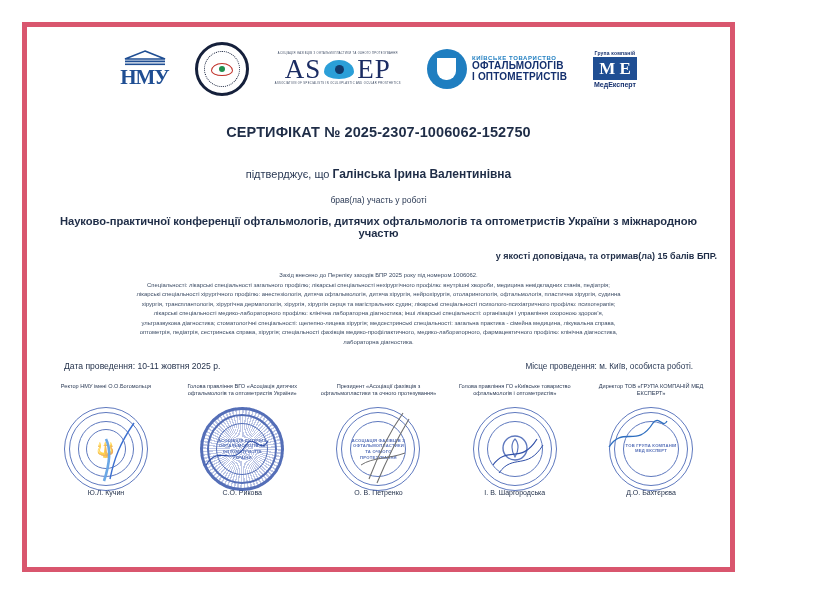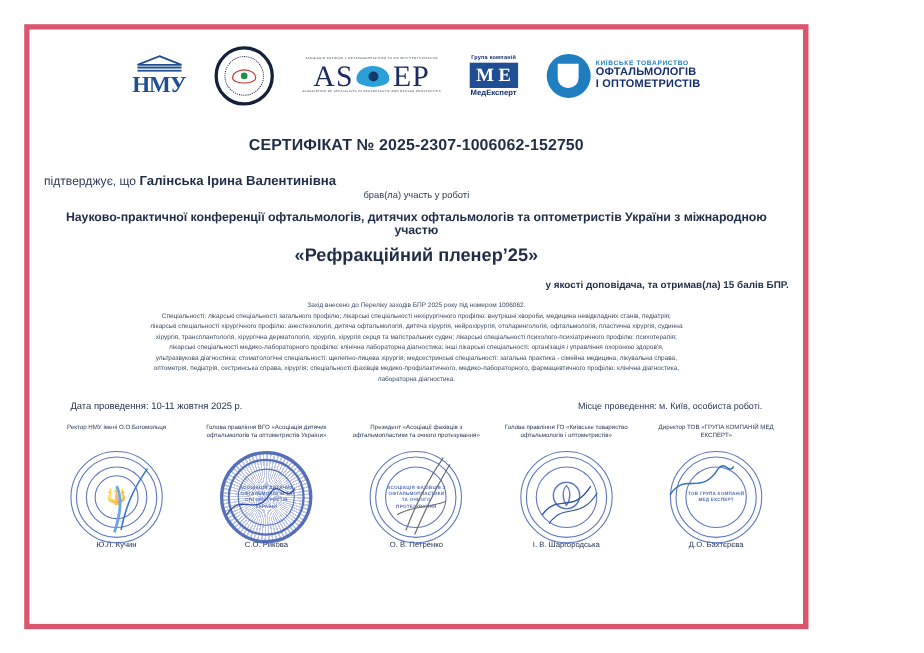--- a/index.html
+++ b/index.html
@@ -171,34 +171,35 @@
   
   .cert-title {
     text-align: center;
     font-size: 14.5px;
     font-weight: bold;
     color: #1f2d47;
     margin-top: 24px;
     letter-spacing: .1px;
   }
   .confirm-line {
+    text-align: center;
     font-size: 11px;
     color: #2b3a55;
-    margin-top: 17px;
+    margin-top: 27px;
   }
   .confirm-line .recipient {
     font-weight: bold;
     font-size: 12px;
     color: #1f2d47;
   }
   .participation {
     text-align: center;
     font-size: 8.5px;
     color: #2b3a55;
-    margin-top: 1px;
+    margin-top: 14px;
   }
   .event-name {
     text-align: center;
     font-size: 11.2px;
     font-weight: bold;
     color: #1f2d47;
     margin-top: 10px;
     letter-spacing: -.05px;
   }
   .event-title {
@@ -363,48 +364,47 @@
       <div class="logo logo-asep">
         <div class="micro">АСОЦІАЦІЯ ФАХІВЦІВ З ОФТАЛЬМОПЛАСТИКИ ТА ОЧНОГО ПРОТЕЗУВАННЯ</div>
         <div class="main-row">
           <span>AS</span>
           <span class="asep-eye"></span>
           <span>EP</span>
         </div>
         <div class="micro">ASSOCIATION OF SPECIALISTS IN OCULOPLASTIC AND OCULAR PROSTHETICS</div>
       </div>
 
-      <div class="logo logo-me">
-        <div class="me-top">Група компаній</div>
-        <div class="me-box">М Е</div>
-        <div class="me-bottom">МедЕксперт</div>
-      </div>
-
       <div class="logo logo-kto">
         <div class="kto-mark"></div>
         <div class="kto-text">
           <div class="l1">КИЇВСЬКЕ ТОВАРИСТВО</div>
           <div class="l2">ОФТАЛЬМОЛОГІВ</div>
           <div class="l3">І ОПТОМЕТРИСТІВ</div>
         </div>
       </div>
 
+      <div class="logo logo-me">
+        <div class="me-top">Група компаній</div>
+        <div class="me-box">М Е</div>
+        <div class="me-bottom">МедЕксперт</div>
+      </div>
+
     </div>
 
     <div class="cert-title">СЕРТИФІКАТ № 2025-2307-1006062-152750</div>
 
     <div class="confirm-line">
       <span>підтверджує, що </span><span class="recipient">Галінська Ірина Валентинівна</span>
     </div>
 
     <div class="participation">брав(ла) участь у роботі</div>
 
     <div class="event-name">Науково-практичної конференції офтальмологів, дитячих офтальмологів та оптометристів України з міжнародною участю</div>
 
-    <div class="event-title">«Рефракційний пленер’25»</div>
 
     <div class="role-line">у якості доповідача, та отримав(ла) 15 балів БПР.</div>
 
     <div class="fineprint">
       <p>Захід внесено до Переліку заходів БПР 2025 року під номером 1006062.</p>
       <p>Спеціальності: лікарські спеціальності загального профілю; лікарські спеціальності нехірургічного профілю: внутрішні хвороби, медицина невідкладних станів, педіатрія;</p>
       <p>лікарські спеціальності хірургічного профілю: анестезіологія, дитяча офтальмологія, дитяча хірургія, нейрохірургія, отоларингологія, офтальмологія, пластична хірургія, судинна</p>
       <p>хірургія, трансплантологія, хірургічна дерматологія, хірургія, хірургія серця та магістральних судин; лікарські спеціальності психолого-психіатричного профілю: психотерапія;</p>
       <p>лікарські спеціальності медико-лабораторного профілю: клінічна лабораторна діагностика; інші лікарські спеціальності: організація і управління охороною здоров’я,</p>
       <p>ультразвукова діагностика; стоматологічні спеціальності: щелепно-лицева хірургія; медсестринські спеціальності: загальна практика - сімейна медицина, лікувальна справа,</p>

